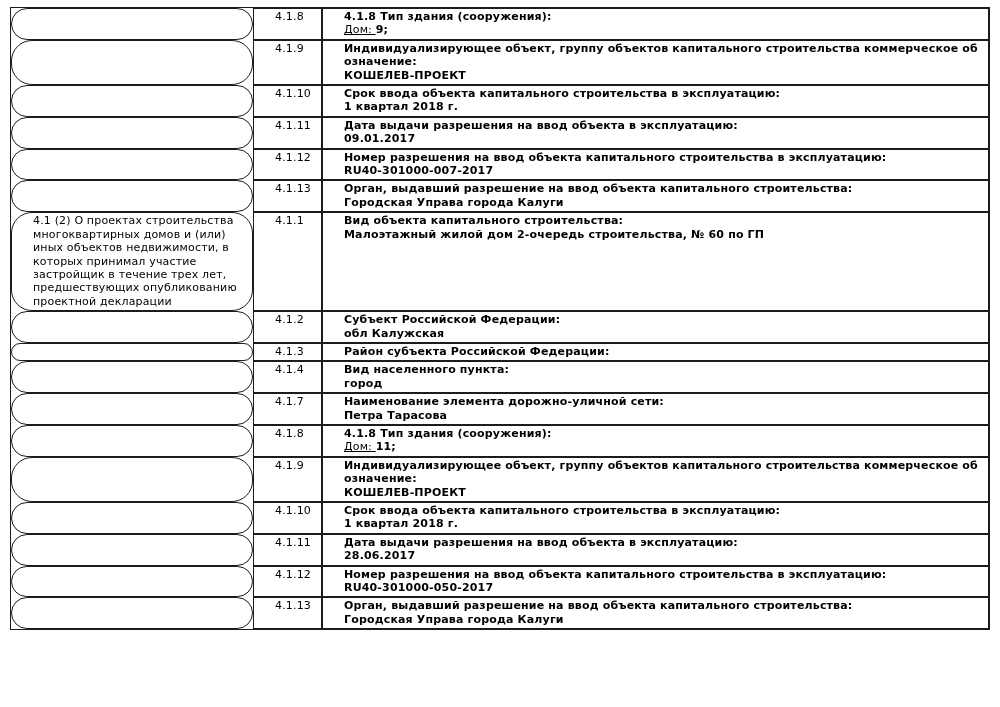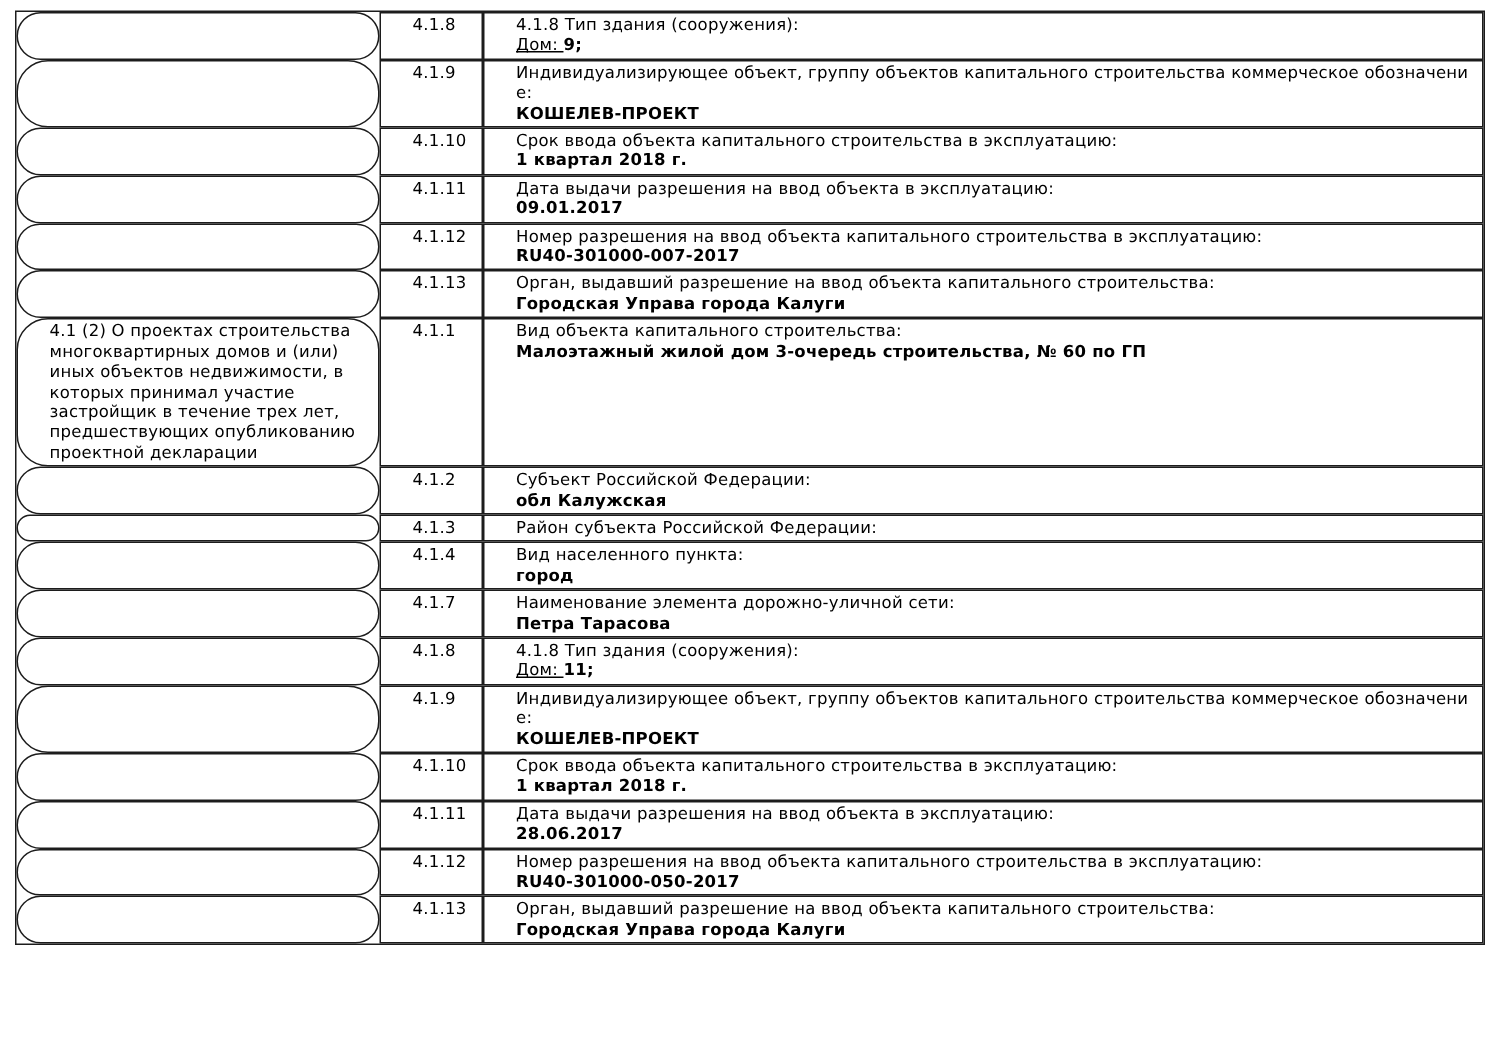--- a/index.html
+++ b/index.html
@@ -37,20 +37,21 @@
   td.cell-desc {
     vertical-align: top;
     overflow-wrap: break-word;
     border-radius: 21px;
   }
   td.cell-num {
     vertical-align: middle;
   }
   td.cell-content .label {
     word-break: break-all;
+    font-weight: bold;
   }
   td.cell-content .value-line {
     overflow-wrap: break-word;
   }
   .value-prefix { font-weight: normal; text-decoration: underline; }
   .value-text   { font-weight: bold; }
 </style>
 </head>
 <body>
 
@@ -136,21 +137,21 @@
   </tr>
         <tr>
     <td class="cell-desc">
       <span>4.1 (2) О проектах строительства многоквартирных домов и (или) иных объектов недвижимости, в которых принимал участие застройщик в течение трех лет, предшествующих опубликованию проектной декларации</span>
     </td>
     <td class="cell-num">
       <span>4.1.1</span>
     </td>
     <td class="cell-content">
       <div class="label">Вид объекта капитального строительства:</div>
-      <div class="value-line"><span class="value-prefix"></span><span class="value-text">Малоэтажный жилой дом 3-очередь строительства, № 60 по ГП</span></div>
+      <div class="value-line"><span class="value-prefix"></span><span class="value-text">Малоэтажный жилой дом 2-очередь строительства, № 60 по ГП</span></div>
     </td>
   </tr>
         <tr>
     <td class="cell-desc">
       <span></span>
     </td>
     <td class="cell-num">
       <span>4.1.2</span>
     </td>
     <td class="cell-content">

